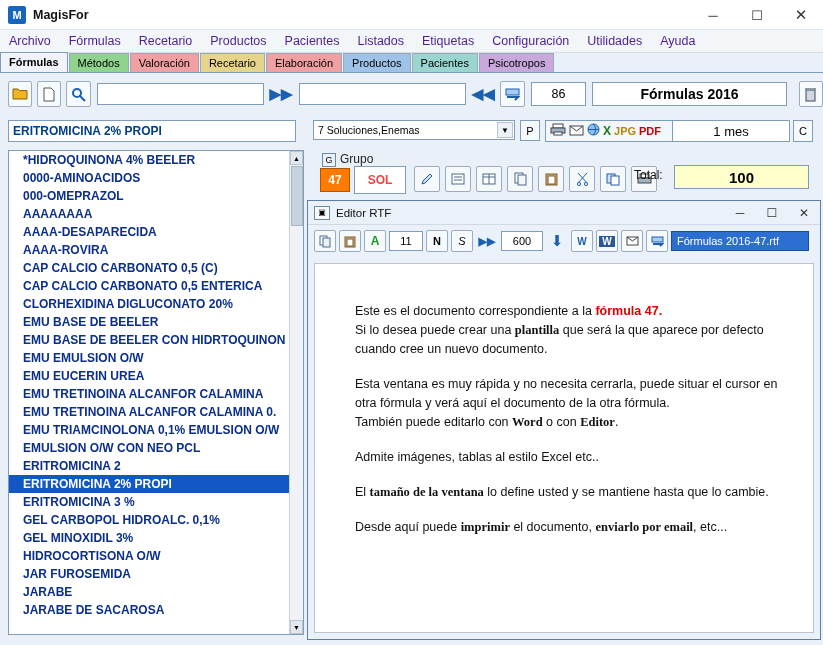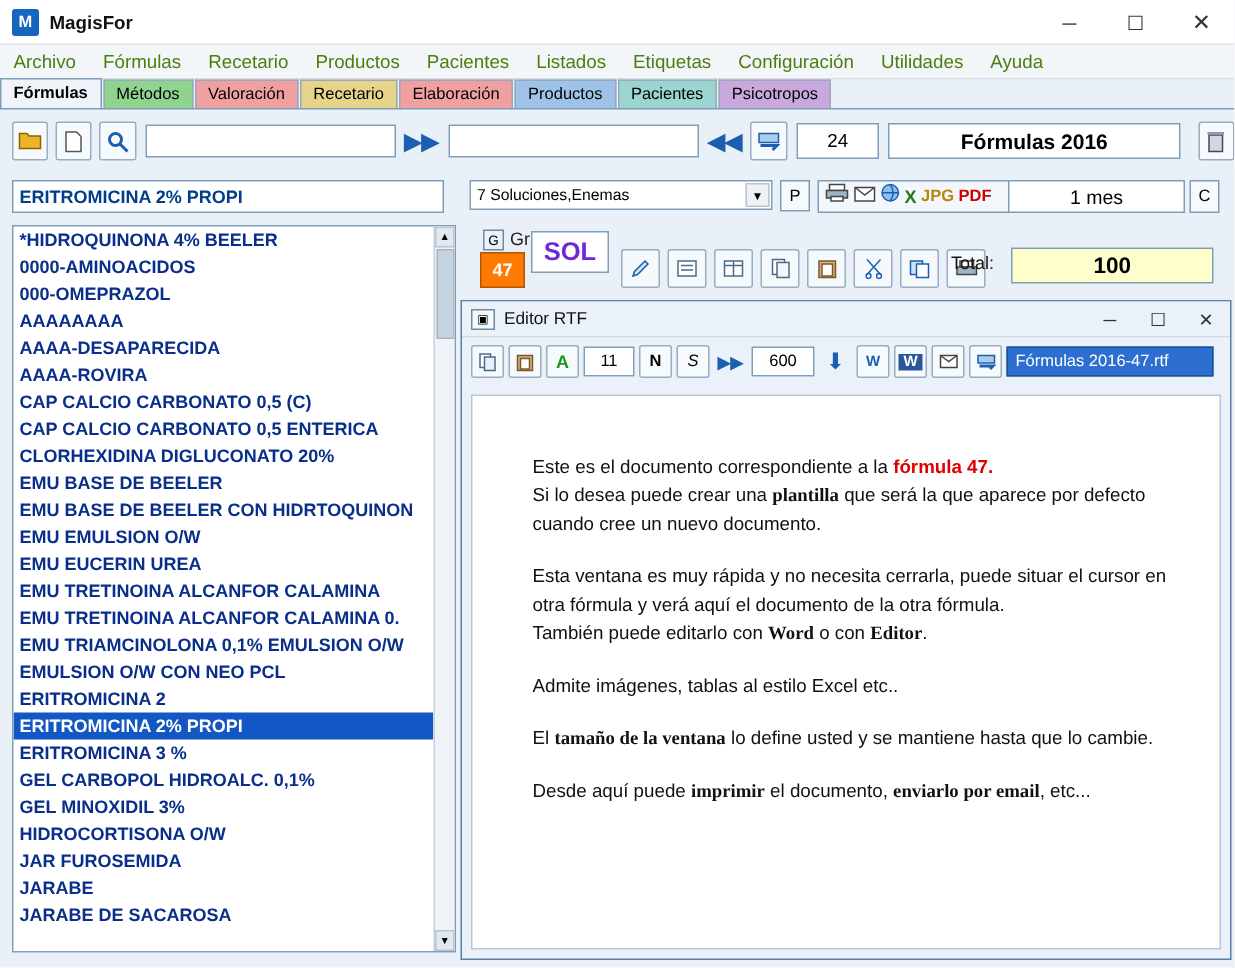--- a/index.html
+++ b/index.html
@@ -43,21 +43,21 @@
   .winbtn.close { font-size: 15px; }
 
   
   .menubar {
     position: absolute; left: 0; top: 30px; width: 823px; height: 23px;
     background: #f3f6f9;
     display: flex; align-items: center;
     border-bottom: 1px solid #d8dee4;
   }
   .menuitem {
-    font-size: 12.5px; color: #4d7c0f; padding: 2px 9px; line-height: 16px;
+    font-size: 12.5px; color: #4c1d95; padding: 2px 9px; line-height: 16px;
   }
 
   
   .tabstrip {
     position: absolute; left: 0; top: 53px; width: 823px; height: 20px;
     background: #e9f0f8;
     display: flex; align-items: flex-end;
     border-bottom: 1px solid #7f9db9;
   }
   .tab {
@@ -151,21 +151,21 @@
   }
 
   
   .listbox {
     position: absolute; left: 8px; top: 150px; width: 296px; height: 485px;
     border: 1px solid #7f9db9; background: #fff; overflow: hidden;
   }
   .listinner { position: absolute; left: 0; top: 0; right: 14px; bottom: 0; overflow: hidden; }
   .litem {
     font-size: 12px; font-weight: bold; color: #0a2f8a;
-    padding: 1px 4px; line-height: 16px; white-space: nowrap;
+    padding: 1px 14px; line-height: 16px; white-space: nowrap;
   }
   .litem.selected { background: #1257c4; color: #fff; }
   .vscroll {
     position: absolute; right: 0; top: 0; width: 14px; bottom: 0;
     background: #eff3f7; border-left: 1px solid #c8d2dc;
   }
   .vscroll .arrow {
     height: 14px; background: #e2e8ef; border: 1px solid #b9c5d1;
     display: flex; align-items: center; justify-content: center; font-size: 7px;
   }
@@ -187,23 +187,23 @@
     border: 1px solid #6b8aa8; background: #eaf1f8; font-size: 9px;
     display: flex; align-items: center; justify-content: center;
   }
   .num-badge {
     position: absolute; left: 2px; top: 16px; width: 30px; height: 24px;
     background: #ff7a00; border: 1px solid #b35500; color: #fff;
     font-size: 12px; font-weight: bold;
     display: flex; align-items: center; justify-content: center;
   }
   .sol-box {
-    position: absolute; left: 36px; top: 2px; width: 52px; height: 28px;
+    position: absolute; left: 36px; top: 14px; width: 52px; height: 28px;
     border: 1px solid #7f9db9; background: #fff;
-    font-size: 17px; font-weight: bold; color: #6d28d9;
+    font-size: 12px; font-weight: bold; color: #ef4444;
     display: flex; align-items: center; justify-content: center;
   }
   .mtbtn {
     position: absolute; top: 14px; width: 26px; height: 26px;
     border: 1px solid #9aacc0; background: #f5f9fc; border-radius: 2px;
     display: flex; align-items: center; justify-content: center; font-size: 12px;
   }
   .totaltxt {
     position: absolute; left: 634px; top: 168px; font-size: 12px; color: #111;
   }
@@ -322,21 +322,21 @@
     <input class="tinput" style="width: 180px;" value="">
     <div class="tbtn flat arrow-blue">▶▶</div>
     <input class="tinput" style="width: 180px;" value="">
     <div class="tbtn flat arrow-blue">◀◀</div>
     <div class="tbtn">
       <svg width="15" height="13" viewBox="0 0 15 13">
           <path d="M2 9h11l-3 3" fill="none" stroke="#1b5fb0" stroke-width="2"></path>
           <rect x="1" y="1" width="13" height="6" fill="#a9cdf0" stroke="#1b5fb0"></rect>
         </svg>
     </div>
-    <div class="tbox-num">24</div>
+    <div class="tbox-num">86</div>
     <div class="tbox-title">Fórmulas 2016</div>
     <div class="tbtn" style="margin-left:12px;">
       <svg width="13" height="15" viewBox="0 0 13 15">
           <rect x="2" y="3" width="9" height="11" fill="#cfd8e0" stroke="#445"></rect>
           <rect x="1" y="1" width="11" height="2" fill="#8b98a5"></rect>
         </svg>
     </div>
   </div>
 
   <div class="row2">

